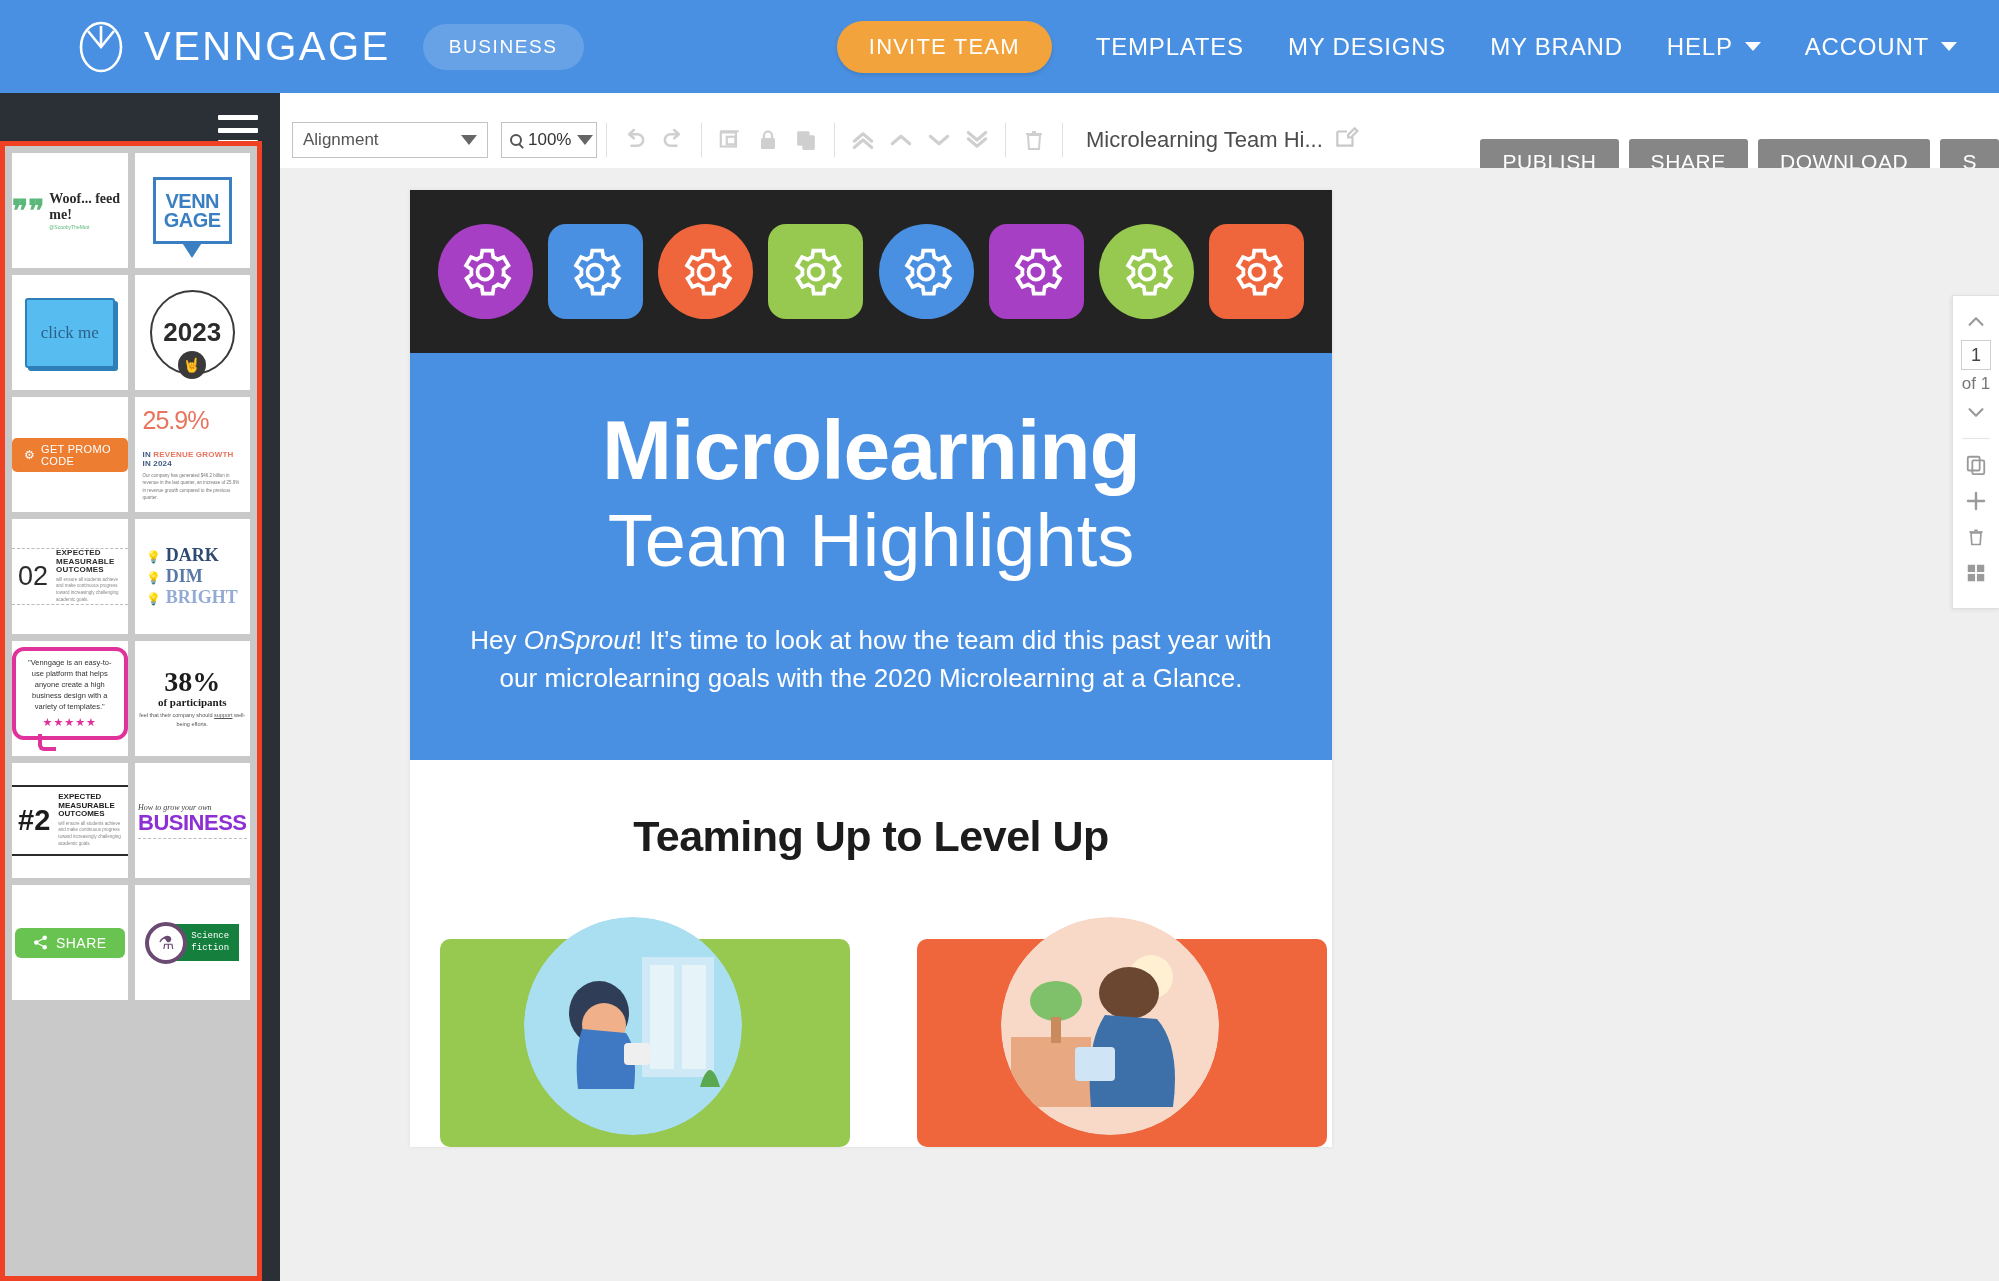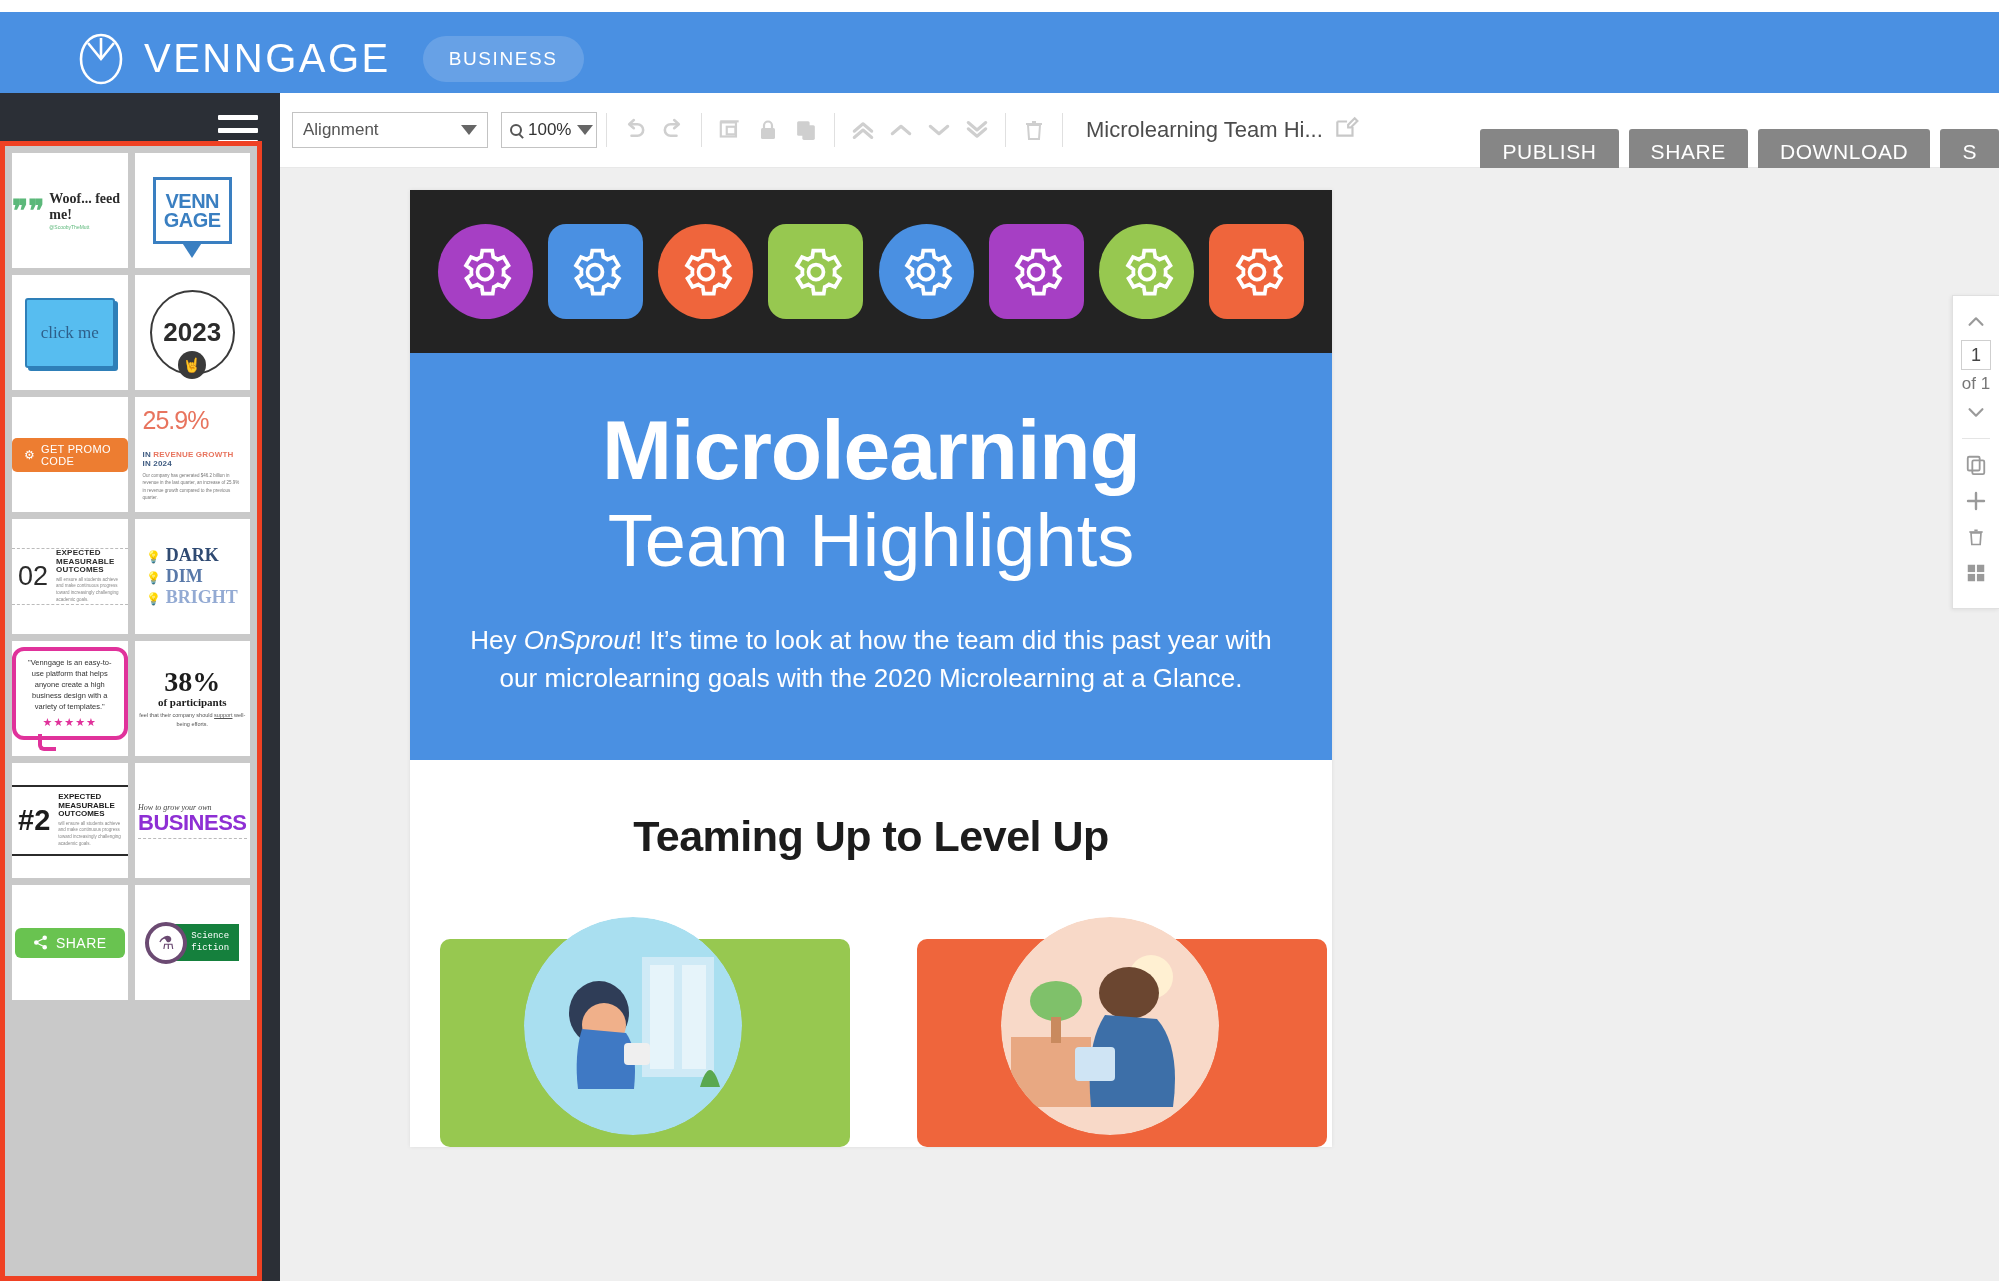--- a/index.html
+++ b/index.html
@@ -5,21 +5,21 @@
   * { box-sizing: border-box; margin: 0; padding: 0; }
   html, body {
     width: 1999px; height: 1281px;
     font-family: "Liberation Sans", sans-serif;
     background: #ffffff;
     overflow: hidden;
   }
 
   
   .topnav {
-    position: absolute; left: 0; top: 12px; width: 1999px; height: 93px;
+    position: absolute; left: 0; top: 0; width: 1999px; height: 93px;
     background: #4a90e2;
     display: flex; align-items: center;
   }
   .brand { display: flex; align-items: center; margin-left: 78px; }
   .brand-mark { width: 46px; height: 52px; position: relative; }
   .brand-name {
     color: #ffffff; font-size: 40px; letter-spacing: 2.5px;
     font-weight: 300; margin-left: 20px;
   }
   .brand-badge {
@@ -143,21 +143,21 @@
     display:flex; align-items:center; gap:8px; letter-spacing:.5px;}
 
   .t-sci { display:flex; align-items:center; }
   .t-sci .circ { width:42px;height:42px;border-radius:50%;background:#fff;border:4px solid #6b4a72;
     display:flex;align-items:center;justify-content:center; z-index:2; color:#6b4a72; font-size:18px;}
   .t-sci .bar { background:#15803d; color:#fff; font-family:"Liberation Mono",monospace; font-size:9px;
     padding:7px 10px 7px 16px; margin-left:-12px; line-height:1.25;}
 
   
   .toolbar {
-    position: absolute; left: 280px; top: 93px; width: 1719px; height: 75px;
+    position: absolute; left: 280px; top: 103px; width: 1719px; height: 75px;
     background: #ffffff; display: flex; align-items: center;
     border-bottom: 1px solid #e8e8e8;
   }
   .select-box {
     width: 196px; height: 36px; border: 1px solid #c3c3c3; background:#fff;
     display: flex; align-items: center; padding: 0 10px; margin-left: 12px;
     font-size: 17px; color: #555; cursor: pointer;
   }
   .select-box .lbl { flex: 1; }
   .sel-caret {
@@ -255,20 +255,41 @@
       <svg width="46" height="52" viewBox="0 0 46 52">
         <ellipse cx="23" cy="26" rx="20" ry="24" fill="none" stroke="#fff" stroke-width="2.6"></ellipse>
         <polyline points="10,10 23,26 36,10" fill="none" stroke="#fff" stroke-width="2.6"></polyline>
         <line x1="23" y1="26" x2="23" y2="5" stroke="#fff" stroke-width="2.6"></line>
       </svg>
     </span>
     <span class="brand-name">VENNGAGE</span>
   </div>
   <span class="brand-badge">BUSINESS</span>
 
+  <div class="nav-right">
+    <button class="invite-btn">INVITE TEAM</button>
+
+    <div class="nav-link">
+      <span>TEMPLATES</span>
+    </div>
+    <div class="nav-link">
+      <span>MY DESIGNS</span>
+    </div>
+    <div class="nav-link">
+      <span>MY BRAND</span>
+    </div>
+    <div class="nav-link">
+      <span>HELP</span>
+      <i class="caret"></i>
+    </div>
+    <div class="nav-link">
+      <span>ACCOUNT</span>
+      <i class="caret"></i>
+    </div>
+  </div>
 </div>
 
 <div class="leftpanel">
   <div class="hamburger">
     <span></span>
       <span></span>
       <span></span>
   </div>
 
   <div class="thumbs-wrap">

